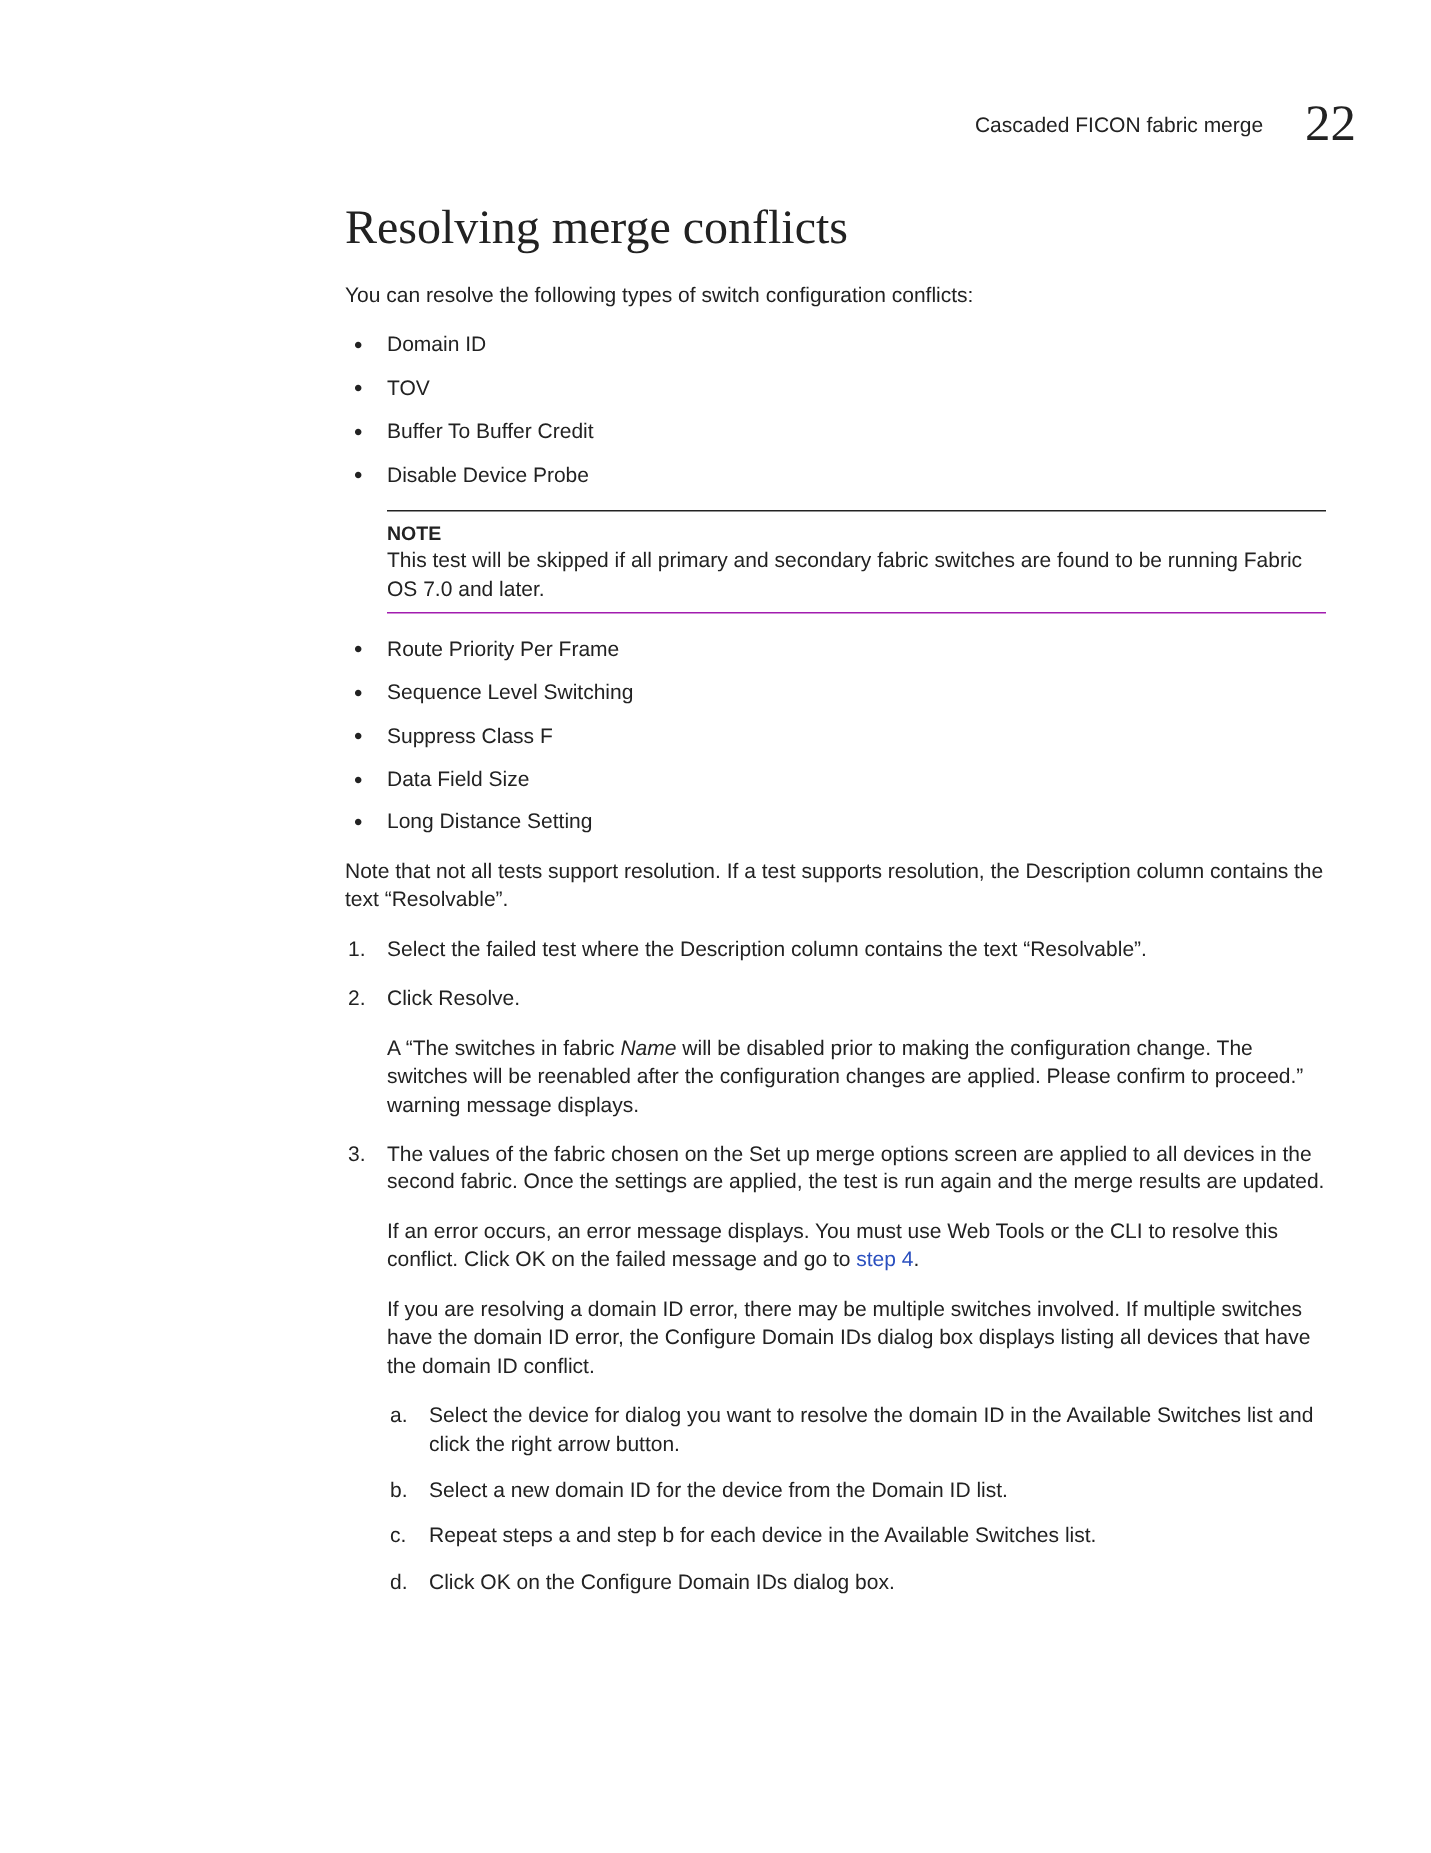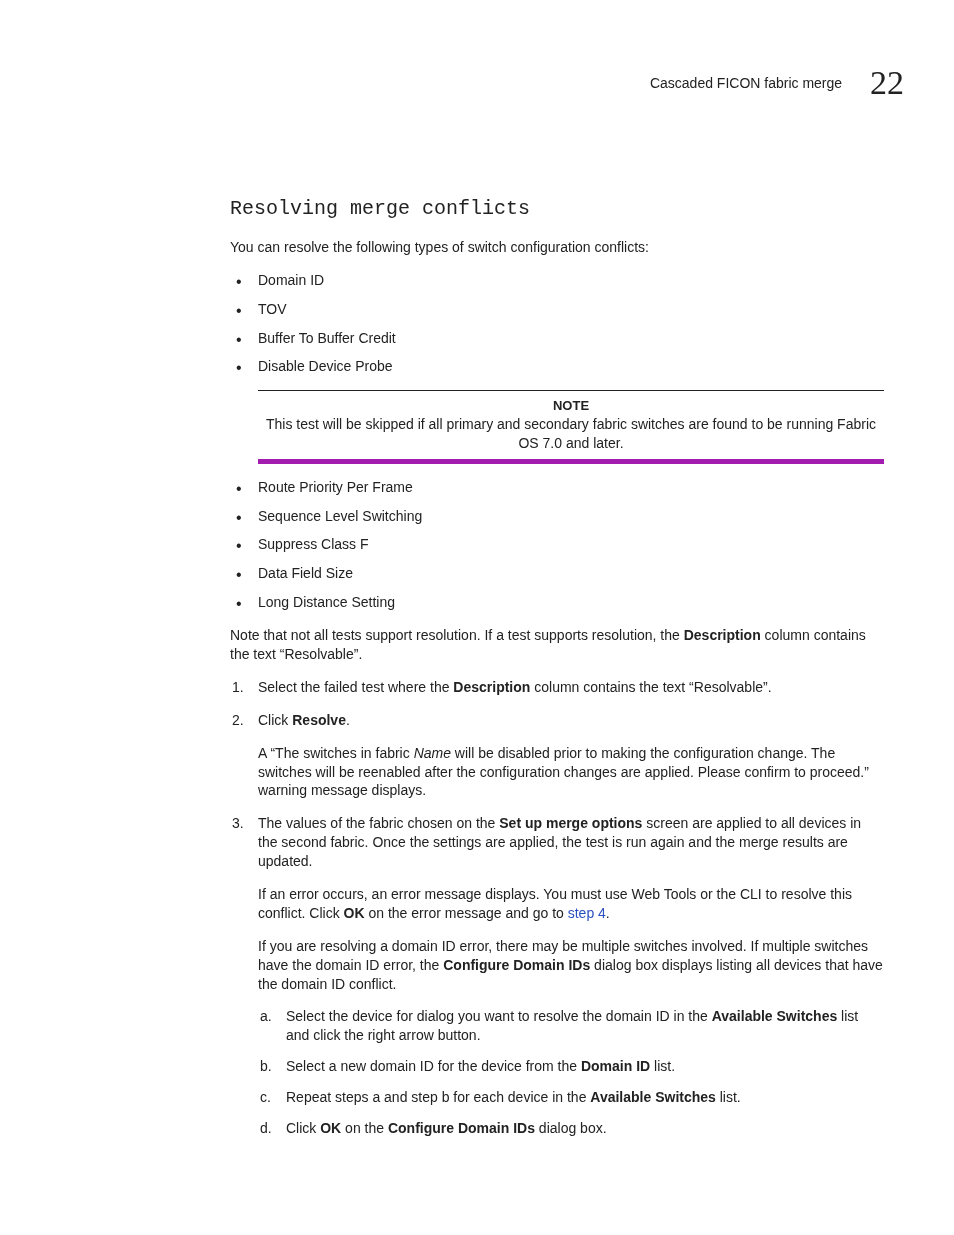--- a/index.html
+++ b/index.html
@@ -9,55 +9,54 @@
     color: #222;
     background: #fff;
     width: 954px;
     height: 1235px;
     padding: 60px 40px 40px 40px;
     line-height: 1.35;
   }
   .header-line {
     text-align: right;
     padding-right: 10px;
-    margin-bottom: 92px;
+    margin-bottom: 28px;
   }
   .header-label { font-size: 14px; display: inline-block; vertical-align: middle; }
   .header-num {
     font-family: "Times New Roman", Times, serif;
     font-size: 34px;
     font-weight: 500;
     display: inline-block;
     vertical-align: middle;
     margin-left: 24px;
   }
   .content { padding: 0 30px 0 190px; }
   h1 {
-    font-family: Liberation Mono, monospace;
+    font-family: Liberation Serif, serif;
     font-weight: 500;
-    font-size: 20px;
+    font-size: 32px;
     margin-bottom: 18px;
     line-height: 1.1;
   }
   p { margin-bottom: 14px; }
   ul.bullets { list-style: none; padding-left: 28px; margin-bottom: 14px; }
   ul.bullets li { position: relative; margin-bottom: 10px; }
   ul.bullets li::before {
     content: "•";
     position: absolute;
     left: -22px;
     top: 0;
     font-size: 16px;
   }
   .note-block {
     margin: 0 0 14px 28px;
     border-top: 1px solid #222;
-    border-bottom: 5px solid #a21caf;
+    border-bottom: 1px solid #a21caf;
     padding: 6px 0;
-    text-align: center;
   }
   .note-title { font-weight: bold; font-size: 13px; }
   ol.steps { list-style: none; padding-left: 28px; counter-reset: step; }
   ol.steps > li {
     position: relative;
     margin-bottom: 14px;
     counter-increment: step;
   }
   ol.steps > li::before {
     content: counter(step) ".";
@@ -71,21 +70,21 @@
     position: relative;
     margin-bottom: 12px;
     counter-increment: sub;
   }
   ol.sub > li::before {
     content: counter(sub, lower-alpha) ".";
     position: absolute;
     left: -26px;
     top: 0;
   }
-  .b { font-weight: bold; margin-top: 18px; }
+  .b { font-weight: normal; margin-top: 18px; }
   .i { font-style: italic; margin-top: 18px; }
   .link { color: #2a4fbf; }
 </style>
 </head>
 <body>
 
 <div class="header-line">
   <span class="header-label">Cascaded FICON fabric merge</span>
   <span class="header-num">22</span>
 </div>
@@ -131,21 +130,21 @@
       </p>
       <p>
         <span>A “The switches in fabric </span><span class="i">Name</span><span> will be disabled prior to making the configuration change. The switches will be reenabled after the configuration changes are applied. Please confirm to proceed.” warning message displays.</span>
       </p>
     </li>
     <li>
       <p>
         <span>The values of the fabric chosen on the </span><span class="b">Set up merge options</span><span> screen are applied to all devices in the second fabric. Once the settings are applied, the test is run again and the merge results are updated.</span>
       </p>
       <p>
-        <span>If an error occurs, an error message displays. You must use Web Tools or the CLI to resolve this conflict. Click </span><span class="b">OK</span><span> on the error message and go to </span><span class="link">step 4</span><span>.</span>
+        <span>If an error occurs, an error message displays. You must use Web Tools or the CLI to resolve this conflict. Click </span><span class="b">OK</span><span> on the failed message and go to </span><span class="link">step 4</span><span>.</span>
       </p>
       <p>
         <span>If you are resolving a domain ID error, there may be multiple switches involved. If multiple switches have the domain ID error, the </span><span class="b">Configure Domain IDs</span><span> dialog box displays listing all devices that have the domain ID conflict.</span>
       </p>
       <ol class="sub">
         <li>
           <span>Select the device for dialog you want to resolve the domain ID in the </span><span class="b">Available Switches</span><span> list and click the right arrow button.</span>
         </li>
         <li>
           <span>Select a new domain ID for the device from the </span><span class="b">Domain ID</span><span> list.</span>

